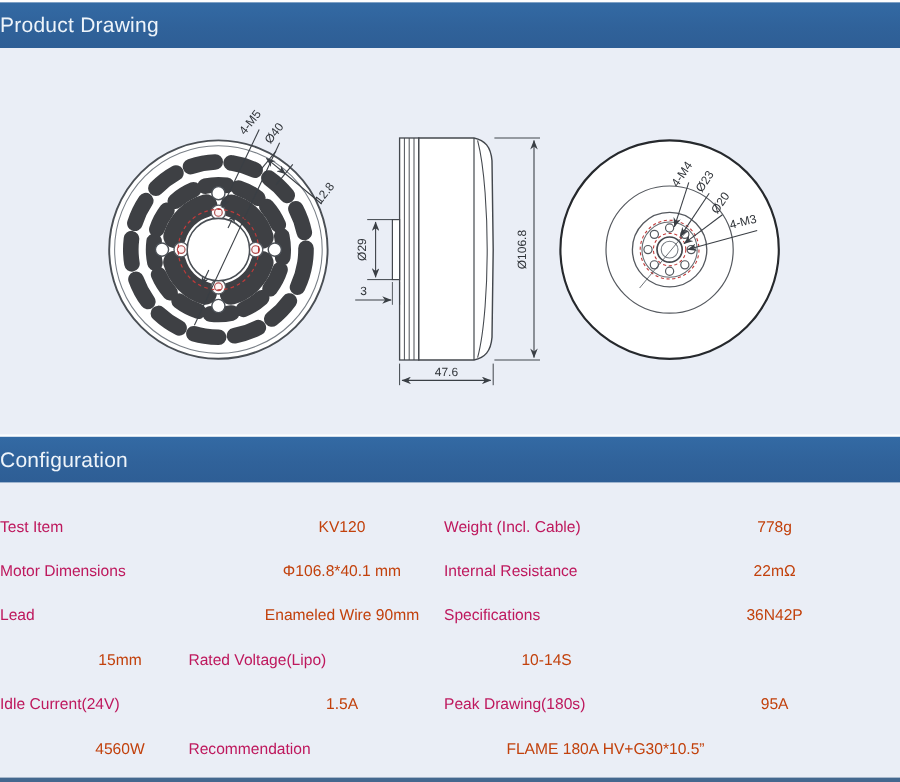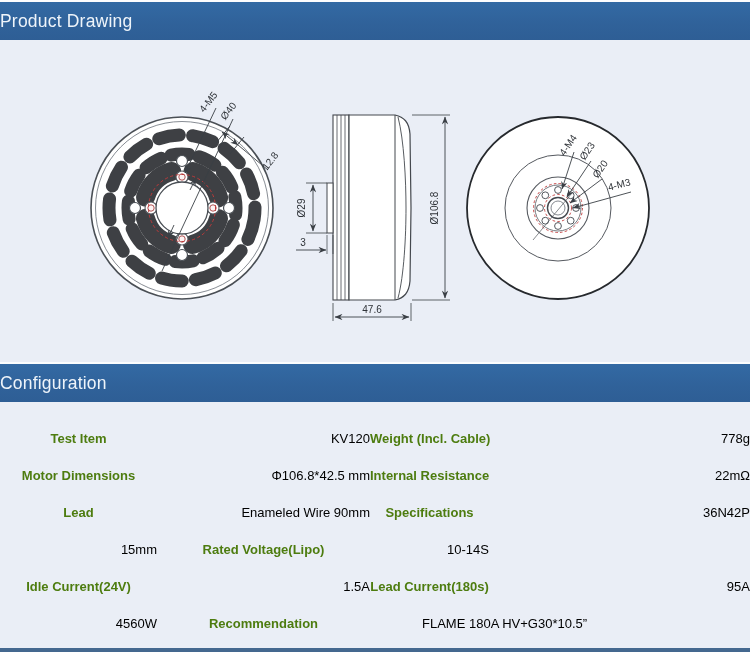--- a/index.html
+++ b/index.html
@@ -18,22 +18,22 @@
   #bar-drawing { top:2px; }
   #bar-specs { top:364px; border-top:0; }
   .bar-sep { position:absolute; left:0; top:362px; width:750px; height:2px; background:#fbfdfe; }
 
   #drawing-area { position:absolute; left:0; top:40px; width:750px; height:322px; }
   svg text { font-family:"Liberation Sans", sans-serif; fill:#2f3338; }
   .dim-text { font-size:10px; }
 
   #specs-table { position:absolute; left:0; top:402px; width:750px; padding-top:18px; }
   .srow { display:grid; grid-template-columns:157px 213px 119px 1fr; height:37px; align-items:center; font-size:13px; }
-  .lab { color:#4d7c0f; text-align:center; white-space:nowrap;font-weight:bold; }
-  .val { color:#000000; text-align:right; padding-left:43px; white-space:nowrap; }
+  .lab { color:#be185d; text-align:left; white-space:nowrap; }
+  .val { color:#c2410c; text-align:center; padding-left:43px; white-space:nowrap; }
   .val2 { padding-left:52px; }
 
   .bottom-line { position:absolute; left:0; top:648px; width:750px; height:4px; background:#44688f; }
 </style>
 </head>
 <body>
 
 <div id="page">
 
   <div class="top-strip"></div>
@@ -170,39 +170,39 @@
 
   <div id="specs-table">
     <div class="srow">
       <div class="lab">Test Item</div>
       <div class="val">KV120</div>
       <div class="lab">Weight (Incl. Cable)</div>
       <div class="val val2">778g</div>
     </div>
     <div class="srow">
       <div class="lab">Motor Dimensions</div>
-      <div class="val">Φ106.8*42.5 mm</div>
+      <div class="val">Φ106.8*40.1 mm</div>
       <div class="lab">Internal Resistance</div>
       <div class="val val2">22mΩ</div>
     </div>
     <div class="srow">
       <div class="lab">Lead</div>
       <div class="val">Enameled Wire 90mm</div>
       <div class="lab">Specifications</div>
       <div class="val val2">36N42P</div>
     </div>
     <div class="srow">
       <div class="val">15mm</div>
       <div class="lab">Rated Voltage(Lipo)</div>
       <div class="val val2">10-14S</div>
     </div>
     <div class="srow">
       <div class="lab">Idle Current(24V)</div>
       <div class="val">1.5A</div>
-      <div class="lab">Lead Current(180s)</div>
+      <div class="lab">Peak Drawing(180s)</div>
       <div class="val val2">95A</div>
     </div>
     <div class="srow">
       <div class="val">4560W</div>
       <div class="lab">Recommendation</div>
       <div class="val val2">FLAME 180A HV+G30*10.5”</div>
     </div>
   </div>
 
   <div class="bottom-line"></div>

